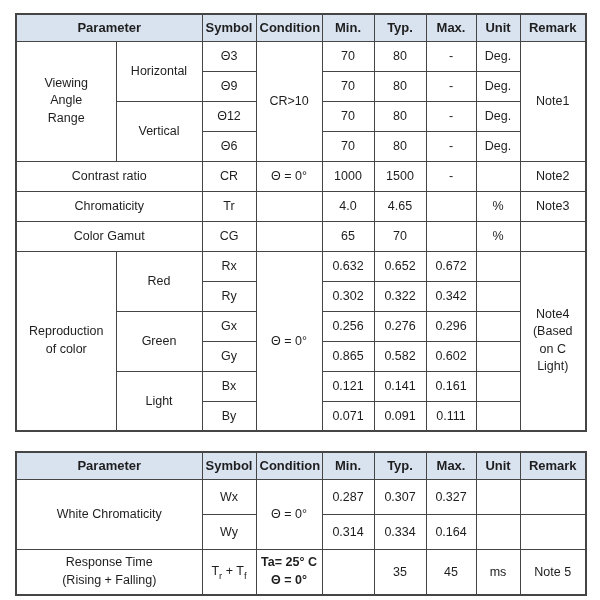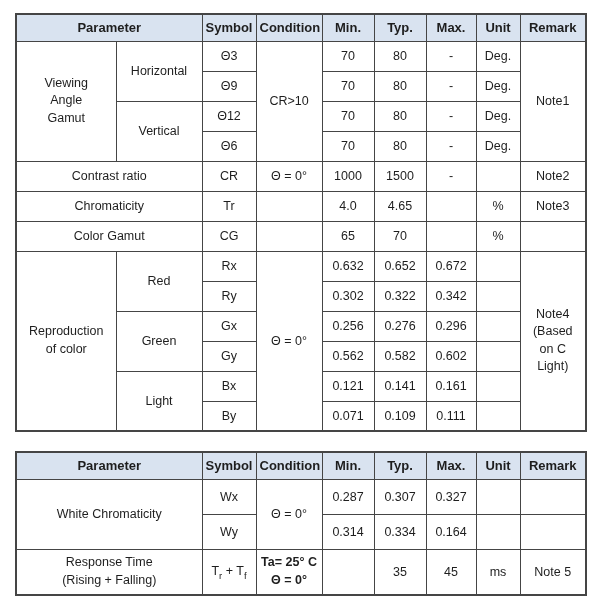--- a/index.html
+++ b/index.html
@@ -56,21 +56,21 @@
         <th>Max.</th>
         <th>Unit</th>
         <th>Remark</th>
       </tr>
     </thead>
     <tbody>
 
       <tr>
         <td rowspan="4" class="ml">Viewing
 Angle
-Gamut</td>
+Range</td>
         <td rowspan="2">Horizontal</td>
         <td>Θ3</td>
         <td rowspan="4">CR&gt;10</td>
         <td>70</td>
         <td>80</td>
         <td>-</td>
         <td>Deg.</td>
         <td rowspan="4">Note1</td>
       </tr>
       <tr>
@@ -154,37 +154,37 @@
       <tr>
         <td rowspan="2">Green</td>
         <td>Gx</td>
         <td>0.256</td>
         <td>0.276</td>
         <td>0.296</td>
         <td></td>
       </tr>
       <tr>
         <td>Gy</td>
-        <td>0.562</td>
+        <td>0.865</td>
         <td>0.582</td>
         <td>0.602</td>
         <td></td>
       </tr>
       <tr>
         <td rowspan="2">Light</td>
         <td>Bx</td>
         <td>0.121</td>
         <td>0.141</td>
         <td>0.161</td>
         <td></td>
       </tr>
       <tr>
         <td>By</td>
         <td>0.071</td>
-        <td>0.109</td>
+        <td>0.091</td>
         <td>0.111</td>
         <td></td>
       </tr>
     </tbody>
   </table>
 
   <div class="gap"></div>
 
   <table class="spec t2">
     <colgroup>

